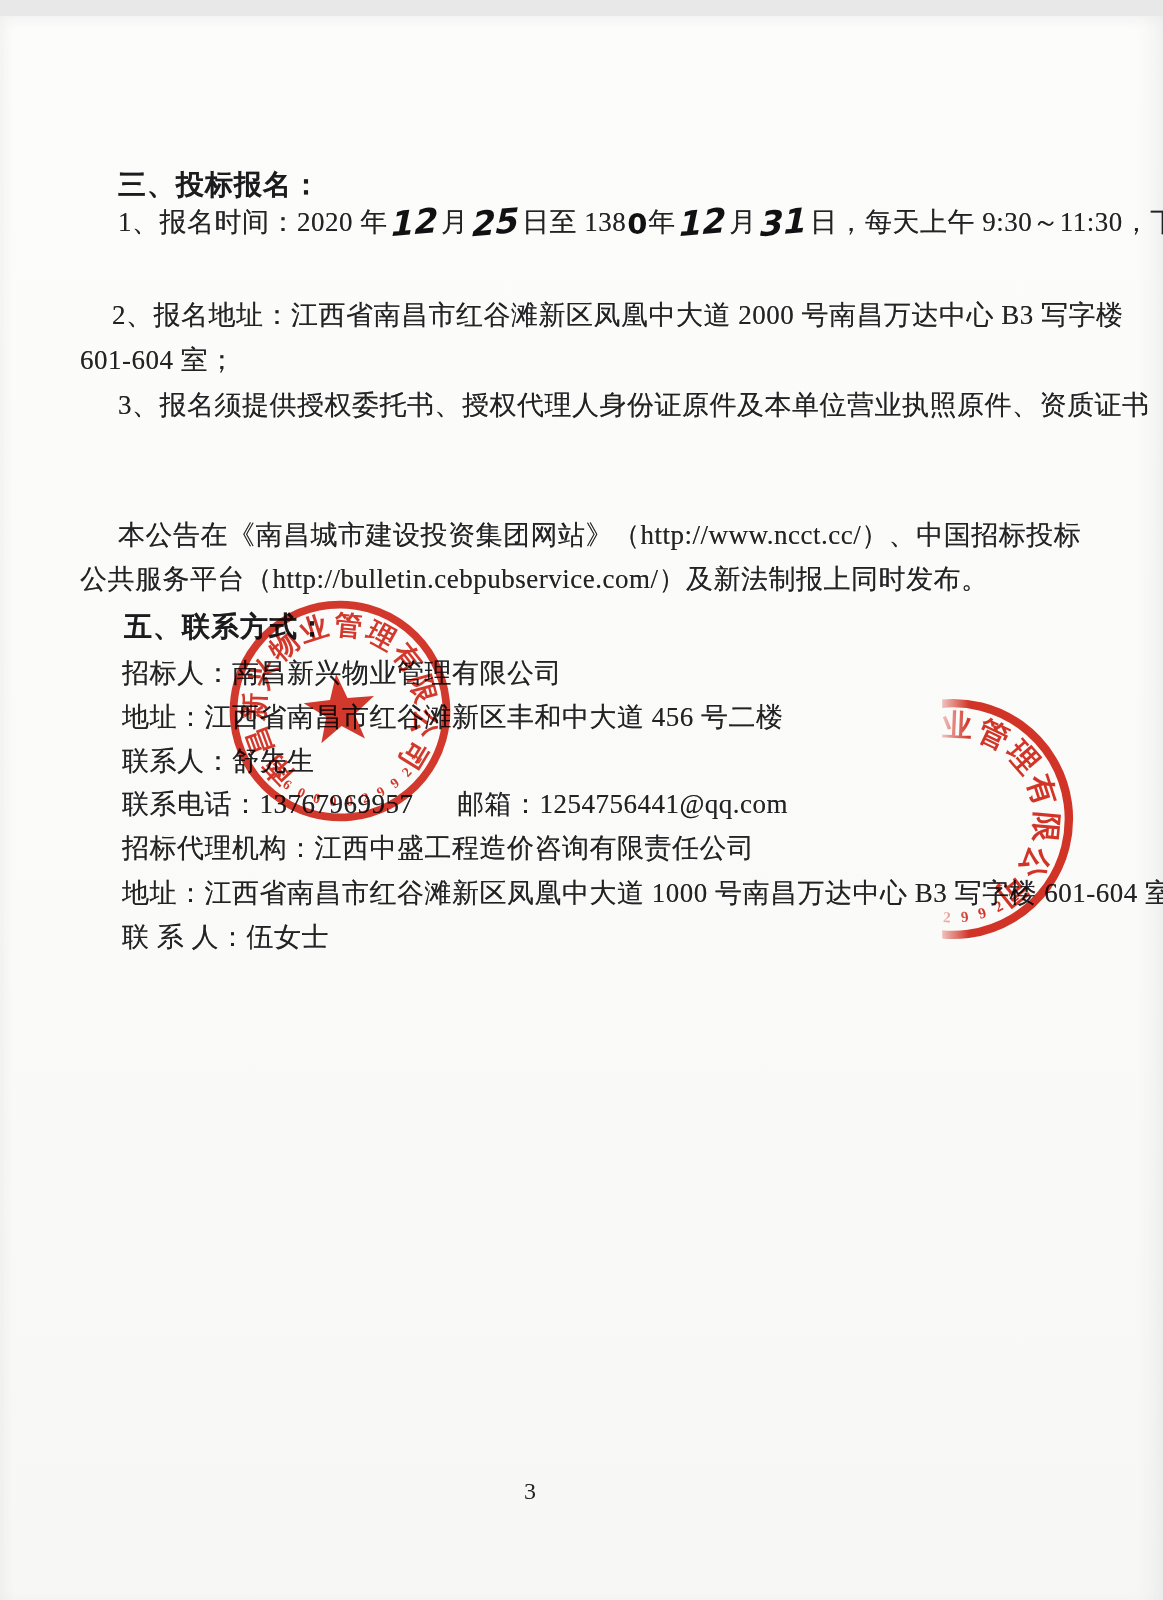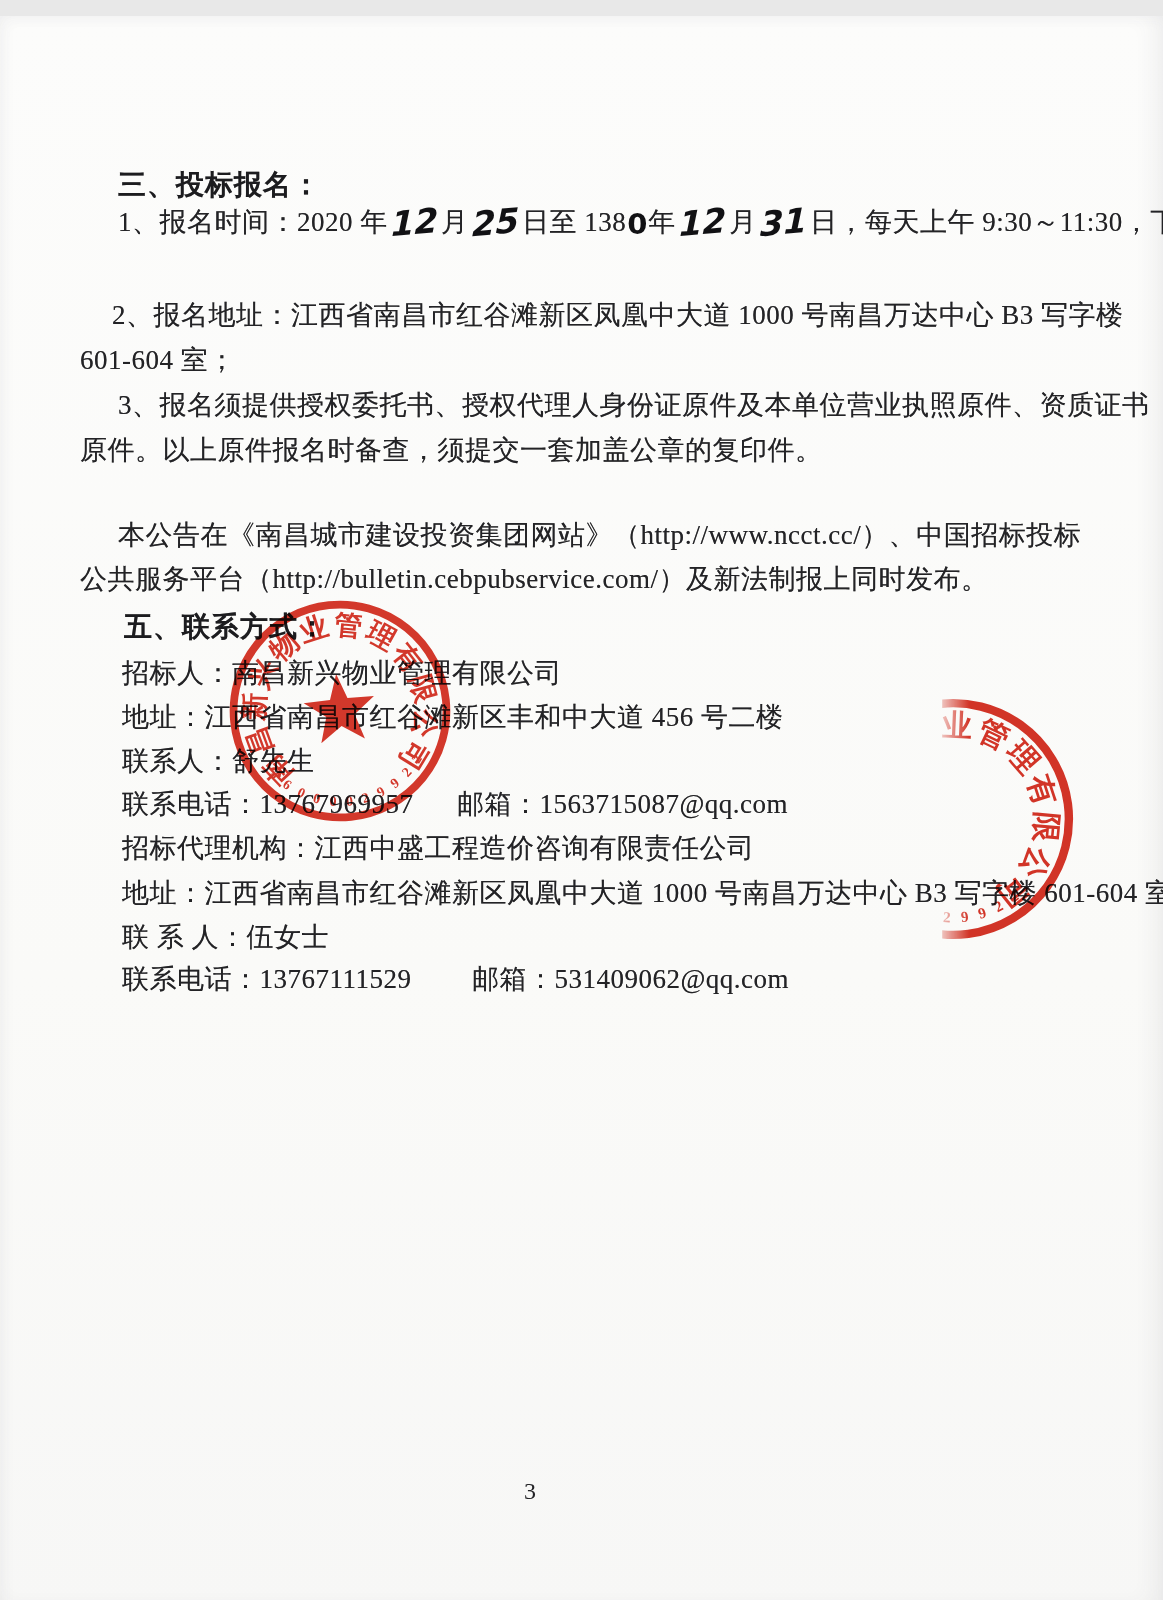--- a/index.html
+++ b/index.html
@@ -57,44 +57,39 @@
 <body>
 
 <div class="page">
 
   <div class="line heading" style="top:153px;left:118px">三、投标报名：</div>
 
   <div class="line" style="top:190px;left:118px">
     <span>1、报名时间：2020 年</span><span class="hw">12</span><span>月</span><span class="hw">25</span><span>日至 138</span><span class="hw hw-zero">0</span><span>年</span><span class="hw">12</span><span>月</span><span class="hw">31</span><span>日，每天上午 9:30～11:30，下</span>
   </div>
 
-  <div class="line" style="top:283px;left:112px">2、报名地址：江西省南昌市红谷滩新区凤凰中大道 1000 号南昌万达中心 B3 写字楼</div>
+  <div class="line" style="top:283px;left:112px">2、报名地址：江西省南昌市红谷滩新区凤凰中大道 2000 号南昌万达中心 B3 写字楼</div>
   <div class="line" style="top:328px;left:80px">601-604 室；</div>
 
   <div class="line" style="top:373px;left:118px">3、报名须提供授权委托书、授权代理人身份证原件及本单位营业执照原件、资质证书</div>
-  <div class="line" style="top:418px;left:80px">原件。以上原件报名时备查，须提交一套加盖公章的复印件。</div>
 
   <div class="line" style="top:547px;left:80px">公共服务平台（http://bulletin.cebpubservice.com/）及新法制报上同时发布。</div>
   <div class="line" style="top:503px;left:118px">本公告在《南昌城市建设投资集团网站》（http://www.ncct.cc/）、中国招标投标</div>
 
   <div class="line heading" style="top:595px;left:124px">五、联系方式：</div>
   <div class="line" style="top:641px;left:122px">招标人：南昌新兴物业管理有限公司</div>
   <div class="line" style="top:685px;left:122px">地址：江西省南昌市红谷滩新区丰和中大道 456 号二楼</div>
   <div class="line" style="top:729px;left:122px">联系人：舒先生</div>
   <div class="line" style="top:772px;left:122px">
     <span>联系电话：13767969957</span>
-    <span class="email-col">邮箱：1563715087@qq.com</span>
+    <span class="email-col">邮箱：1254756441@qq.com</span>
   </div>
   <div class="line" style="top:816px;left:122px">招标代理机构：江西中盛工程造价咨询有限责任公司</div>
   <div class="line" style="top:861px;left:122px">地址：江西省南昌市红谷滩新区凤凰中大道 1000 号南昌万达中心 B3 写字楼 601-604 室</div>
   <div class="line" style="top:905px;left:122px">联 系 人：伍女士</div>
-  <div class="line" style="top:947px;left:122px">
-    <span>联系电话：13767111529</span>
-    <span class="email-col second">邮箱：531409062@qq.com</span>
-  </div>
 
   <div class="stamp-wrap stamp-main">
     <svg class="seal" viewBox="0 0 240 240" width="248" height="248">
         <circle cx="120" cy="120" r="103" fill="none" stroke="#d42a1c" stroke-width="7.5"></circle>
         <polygon points="120,84 128.5,108.3 154.2,108.9 133.8,124.5 141.2,149.1 120,134.5 98.8,149.1 106.2,124.5 85.8,108.9 111.5,108.3" fill="#d42a1c"></polygon>
         <text x="120" y="46" text-anchor="middle" font-size="27" font-weight="bold" fill="#d42a1c" transform="rotate(-127.41666666666667 120 120)">南</text>
         <text x="120" y="46" text-anchor="middle" font-size="27" font-weight="bold" fill="#d42a1c" transform="rotate(-104.25 120 120)">昌</text>
         <text x="120" y="46" text-anchor="middle" font-size="27" font-weight="bold" fill="#d42a1c" transform="rotate(-81.08333333333334 120 120)">新</text>
         <text x="120" y="46" text-anchor="middle" font-size="27" font-weight="bold" fill="#d42a1c" transform="rotate(-57.91666666666667 120 120)">兴</text>
         <text x="120" y="46" text-anchor="middle" font-size="27" font-weight="bold" fill="#d42a1c" transform="rotate(-34.75 120 120)">物</text>

